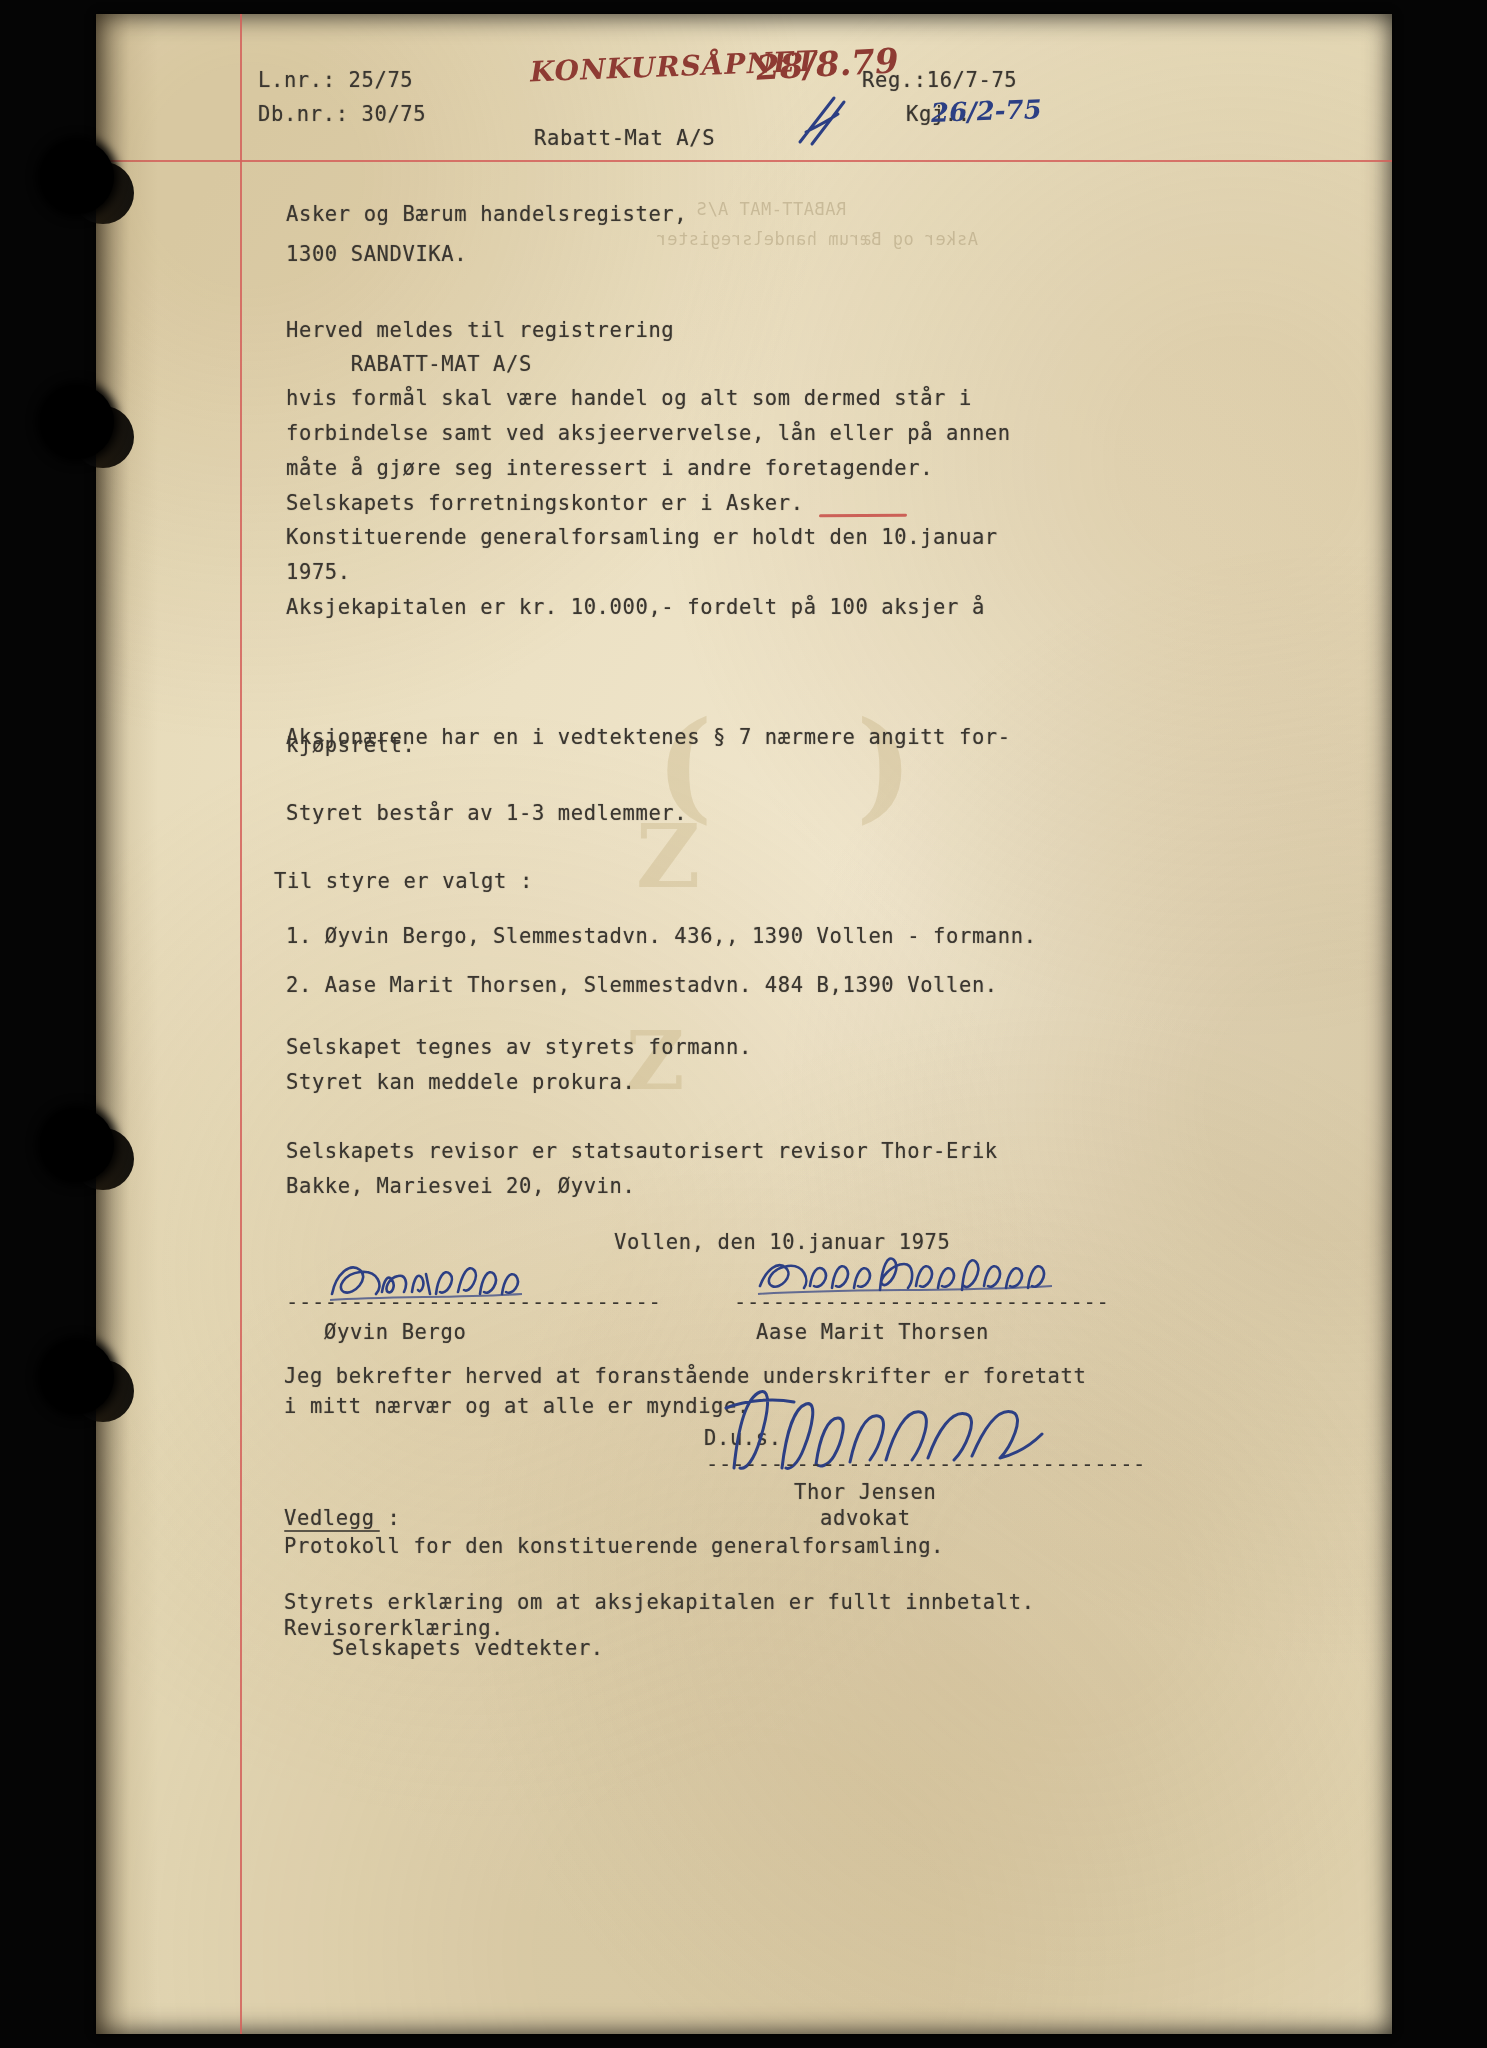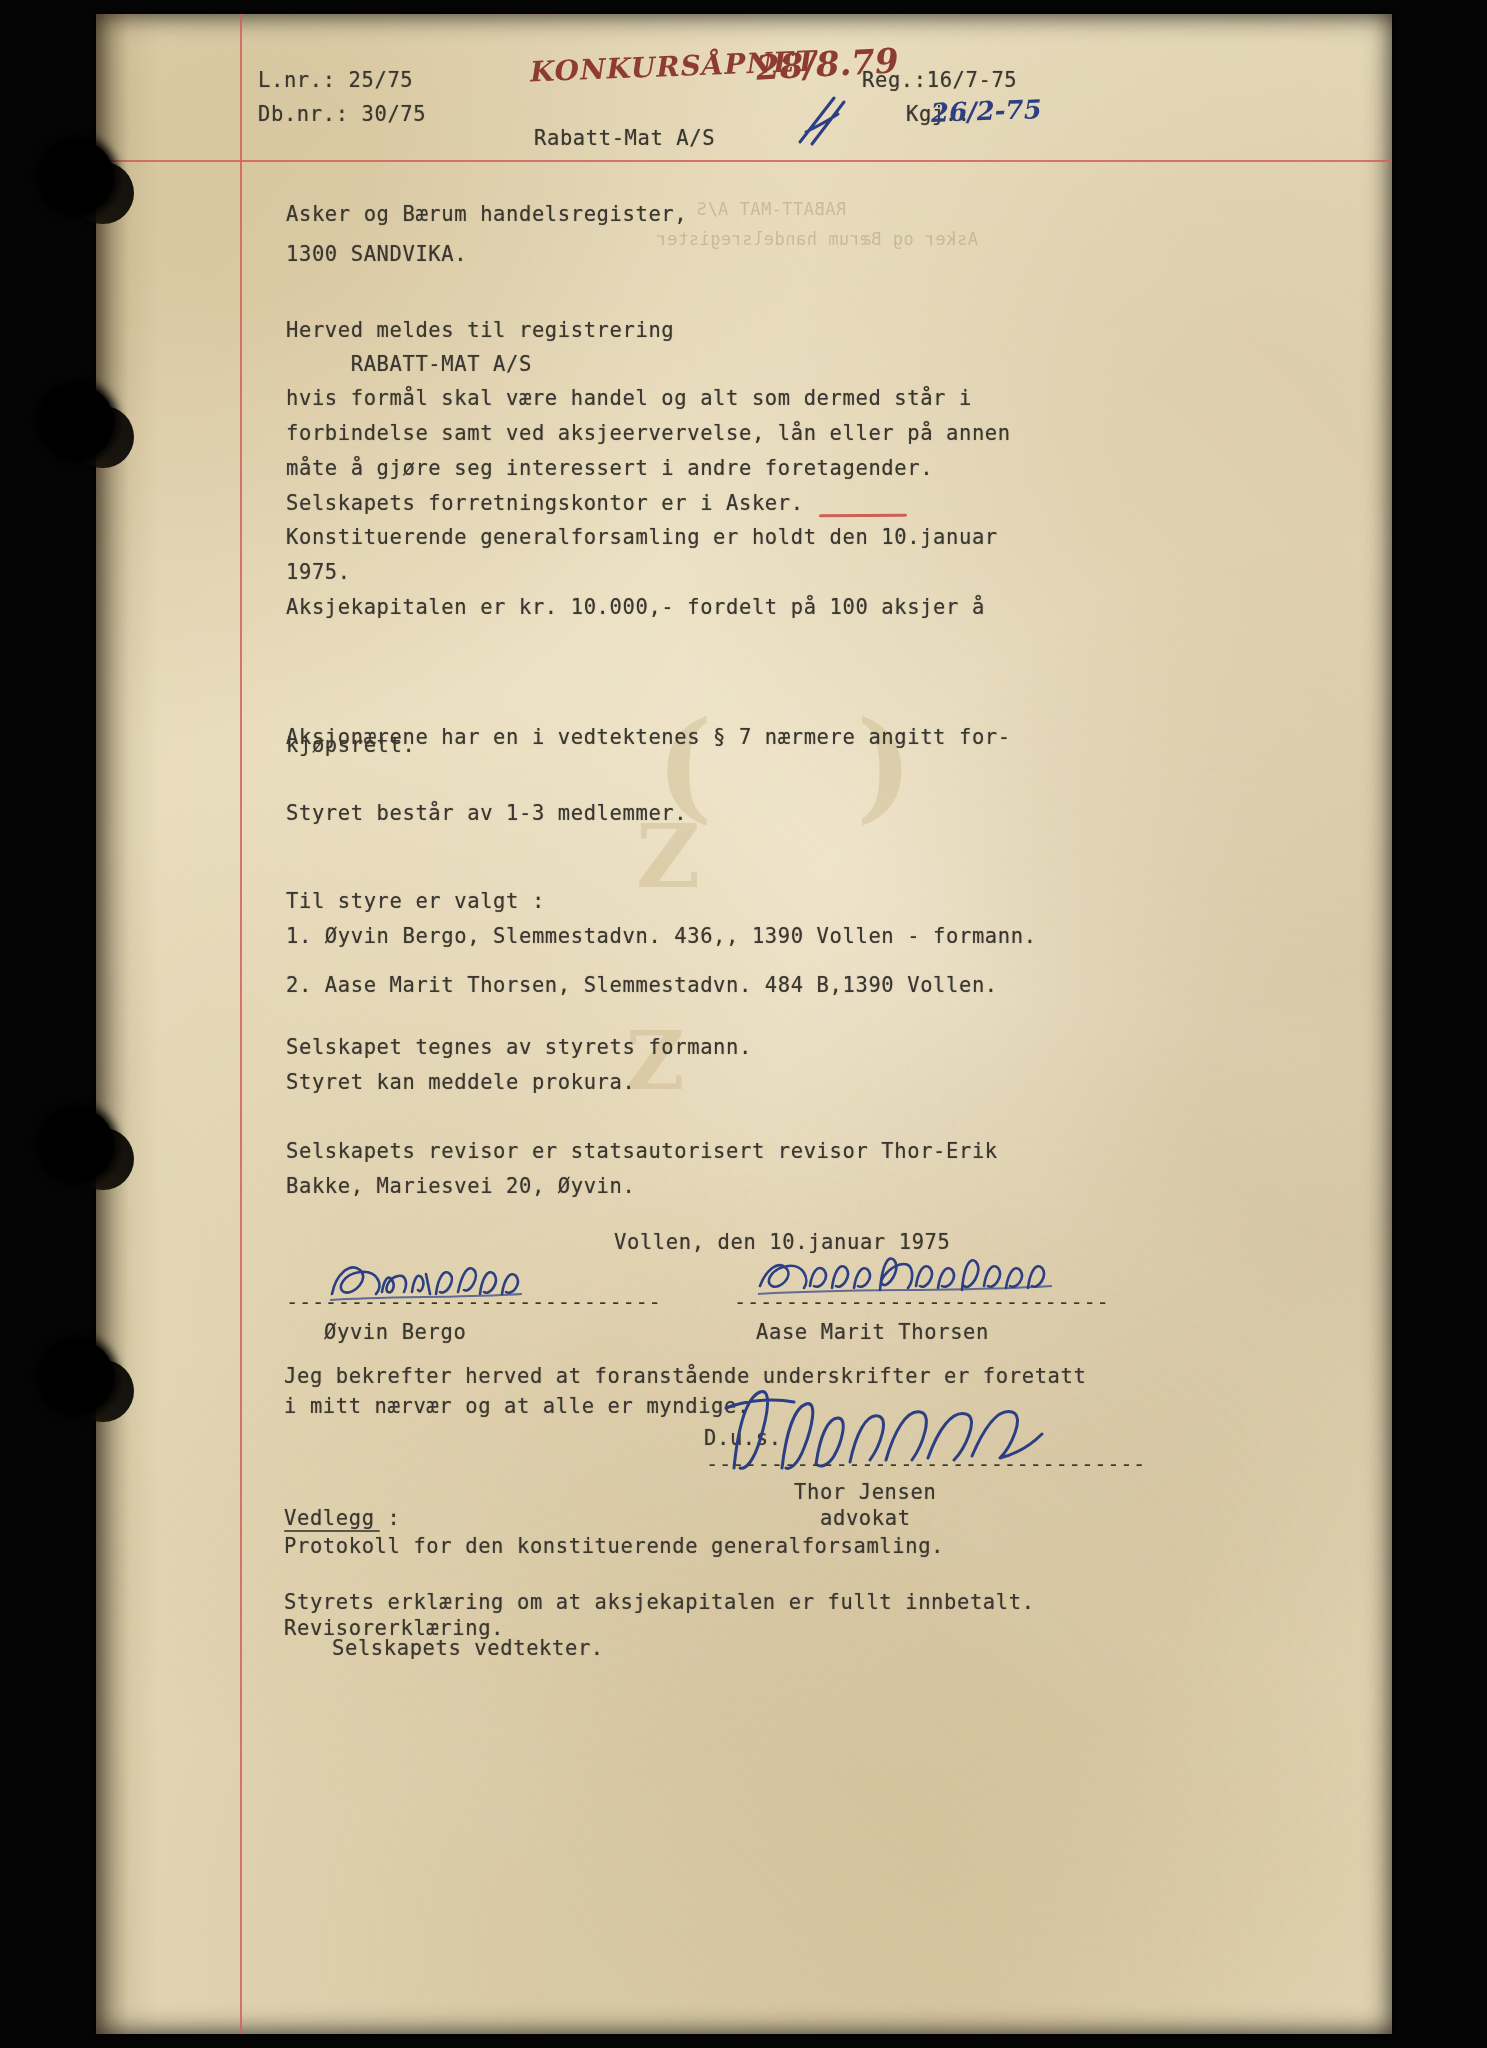--- a/index.html
+++ b/index.html
@@ -119,21 +119,21 @@
     <div class="redline" style="left:723px;top:500px;width:88px;"></div>
     <span class="t" style="left:190px;top:513px;">Konstituerende generalforsamling er holdt den 10.januar</span>
     <span class="t" style="left:190px;top:548px;">1975.</span>
     <span class="t" style="left:190px;top:583px;">Aksjekapitalen er kr. 10.000,- fordelt på 100 aksjer å</span>
 
     <span class="t" style="left:190px;top:713px;">Aksjonærene har en i vedtektenes § 7 nærmere angitt for-</span>
     <span class="t" style="left:190px;top:721px;">kjøpsrett.</span>
 
     <span class="t" style="left:190px;top:789px;">Styret består av 1-3 medlemmer.</span>
 
-    <span class="t" style="left:190px;top:857px;margin-top:20px;">Til styre er valgt :</span>
+    <span class="t" style="left:178px;top:857px;">Til styre er valgt :</span>
     <span class="t" style="left:190px;top:912px;">1. Øyvin Bergo, Slemmestadvn. 436,, 1390 Vollen - formann.</span>
     <span class="t" style="left:190px;top:961px;">2. Aase Marit Thorsen, Slemmestadvn. 484 B,1390 Vollen.</span>
 
     <span class="t" style="left:190px;top:1023px;">Selskapet tegnes av styrets formann.</span>
     <span class="t" style="left:190px;top:1058px;">Styret kan meddele prokura.</span>
 
     <span class="t" style="left:190px;top:1127px;">Selskapets revisor er statsautorisert revisor Thor-Erik</span>
     <span class="t" style="left:190px;top:1162px;">Bakke, Mariesvei 20, Øyvin.</span>
 
     <span class="t" style="left:518px;top:1218px;text-align:center;">Vollen, den 10.januar 1975</span>

